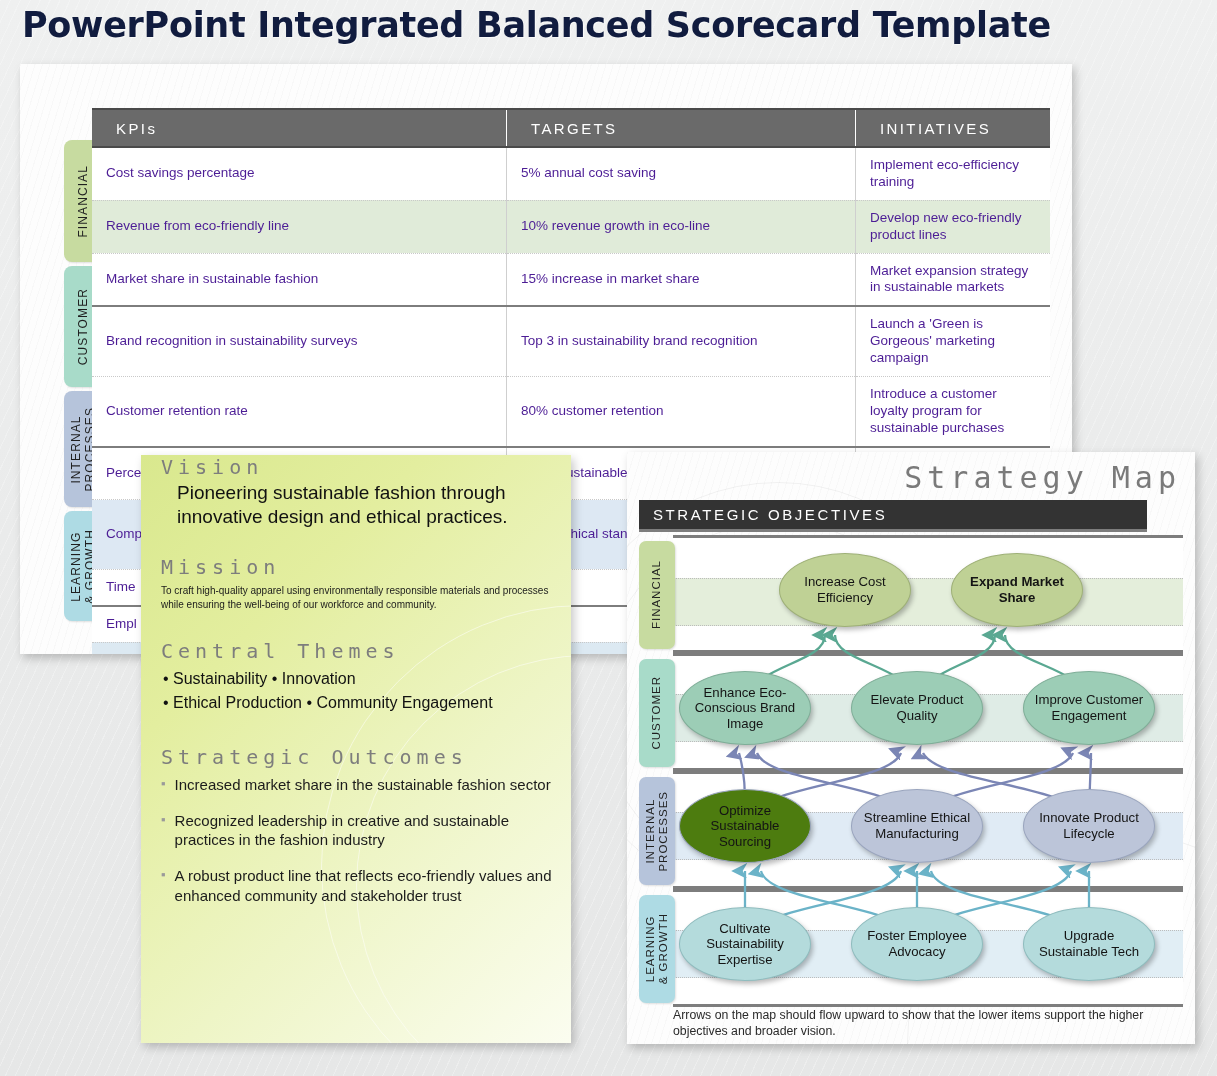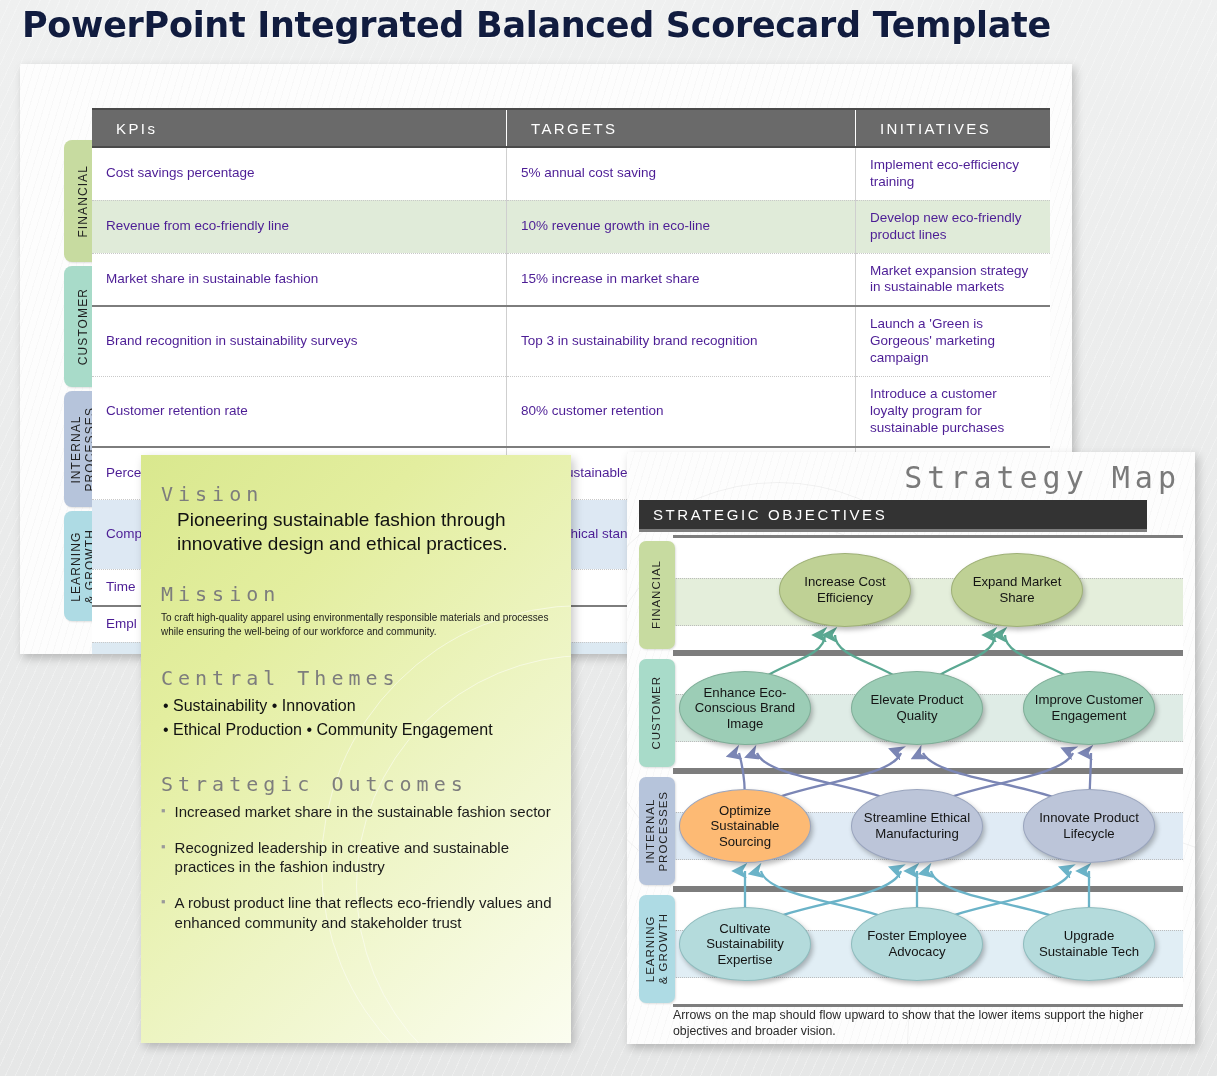--- a/index.html
+++ b/index.html
@@ -131,21 +131,21 @@
     text-align:center;
     line-height:1.15;
     white-space:pre-line;
   }
 
   
   #vision{
     left:141px; top:455px; width:430px; height:588px;
     background:linear-gradient(135deg,#d9e88e 0%, #e3ee9f 28%, #eef5c6 62%, #fbfdf0 100%);
   }
-  #vision .inner{ position:absolute; left:20px; top:27px; right:16px; }
+  #vision .inner{ position:absolute; left:20px; top:0; right:16px; }
   .v-head{
     font-family:"DejaVu Sans Mono", monospace;
     font-size:20px;
     color:#7d7d7d;
     letter-spacing:5px;
     margin-bottom:2px;
     font-weight:500;
   }
   .v-vision-body{
     font-size:19px;
@@ -437,27 +437,27 @@
           <path d="M106,408 C106,370 250,370 262,336"></path>
           <path d="M278,408 C278,370 130,370 122,336"></path>
           <path d="M278,408 C278,370 278,360 278,336"></path>
           <path d="M278,408 C278,370 420,370 432,336"></path>
           <path d="M450,408 C450,370 300,370 292,336"></path>
           <path d="M450,408 C450,370 450,360 450,336"></path>
         </g>
       </svg>
 
       <div class="node" style="left:140px; top:18px; width:132px; height:74px; background:#bfd195; border:1px solid #9eb077;">Increase Cost Efficiency</div>
-      <div class="node" style="left:312px; top:18px; width:132px; height:74px; background:#bfd195; border:1px solid #9eb077;">Expand Market Share</div>
+      <div class="node" style="left:312px; top:18px; width:132px; height:74px; background:#bfd195; border:1px solid #9eb077;font-weight:bold;">Expand Market Share</div>
 
       <div class="node" style="left:40px; top:136px; width:132px; height:74px; background:#9ccdb6; border:1px solid #7fae98;">Enhance Eco-Conscious Brand Image</div>
       <div class="node" style="left:212px; top:136px; width:132px; height:74px; background:#9ccdb6; border:1px solid #7fae98;">Elevate Product Quality</div>
       <div class="node" style="left:384px; top:136px; width:132px; height:74px; background:#9ccdb6; border:1px solid #7fae98;">Improve Customer Engagement</div>
 
-      <div class="node" style="left:40px; top:254px; width:132px; height:74px; background:#fdba74; border:1px solid #9aa5be;">Optimize Sustainable Sourcing</div>
+      <div class="node" style="left:40px; top:254px; width:132px; height:74px; background:#4d7c0f; border:1px solid #9aa5be;">Optimize Sustainable Sourcing</div>
       <div class="node" style="left:212px; top:254px; width:132px; height:74px; background:#bcc5d9; border:1px solid #9aa5be;">Streamline Ethical Manufacturing</div>
       <div class="node" style="left:384px; top:254px; width:132px; height:74px; background:#bcc5d9; border:1px solid #9aa5be;">Innovate Product Lifecycle</div>
 
       <div class="node" style="left:40px; top:372px; width:132px; height:74px; background:#b4dbdc; border:1px solid #8fbcbe;">Cultivate Sustainability Expertise</div>
       <div class="node" style="left:212px; top:372px; width:132px; height:74px; background:#b4dbdc; border:1px solid #8fbcbe;">Foster Employee Advocacy</div>
       <div class="node" style="left:384px; top:372px; width:132px; height:74px; background:#b4dbdc; border:1px solid #8fbcbe;">Upgrade Sustainable Tech</div>
     </div>
 
     <div class="map-note">Arrows on the map should flow upward to show that the lower items support the higher objectives and broader vision.</div>
   </div>

